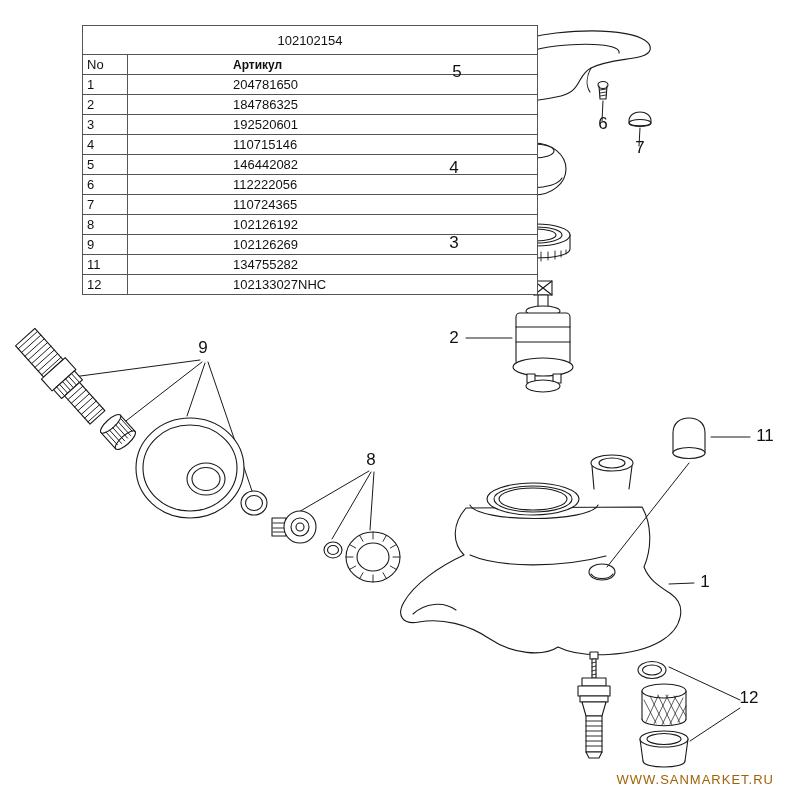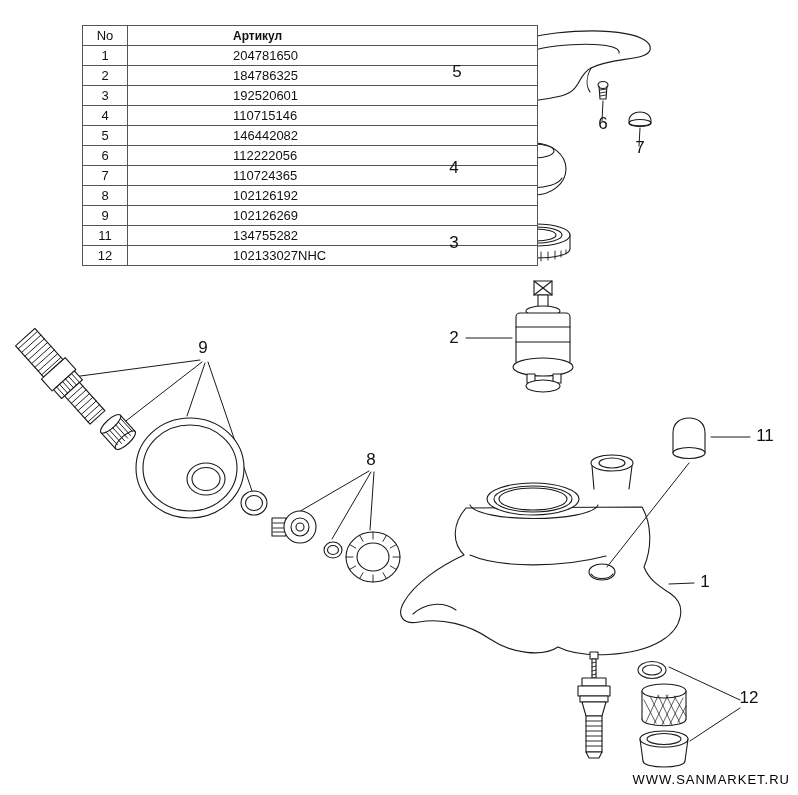--- a/index.html
+++ b/index.html
@@ -6,31 +6,31 @@
   body{width:798px;height:795px;position:relative;overflow:hidden;
        font-family:"Liberation Sans", sans-serif;color:#111;}
   .stage{position:absolute;inset:0;}
   svg{position:absolute;left:0;top:0;}
 
   
   .parts-table{position:absolute;left:82px;top:25px;border-collapse:collapse;}
   .parts-table td{border:1px solid #555;font-size:13px;height:19px;
                   padding:0 4px;background:#fff;}
   .parts-table .title-cell{height:28px;text-align:center;font-size:13px;}
-  .parts-table .no-col{width:36px;text-align:center;}
+  .parts-table .no-col{width:36px;}
   .parts-table .art-col{width:300px;padding-left:105px;}
   .parts-table .hdr{font-weight:bold;font-size:12px;}
   .parts-table .hdr-no{font-size:13px;font-weight:normal;}
 
   
   .callout{position:absolute;width:26px;text-align:center;font-size:17px;
            color:#111;background:transparent;}
 
-  .watermark{position:absolute;right:8px;bottom:8px;font-size:13px;
-             letter-spacing:1px;color:#000000;}
+  .watermark{position:absolute;right:24px;bottom:8px;font-size:13px;
+             letter-spacing:1px;color:#a16207;}
 </style>
 </head>
 <body>
 
 <div class="stage">
 
   <svg width="798" height="795" viewBox="0 0 798 795" fill="none" stroke="#1a1a1a" stroke-width="1.1" stroke-linecap="round" stroke-linejoin="round">
 
     <g stroke-width="1">
       <line x1="468" y1="80" x2="494" y2="71"></line>
@@ -276,20 +276,23 @@
       <line x1="640" y1="739" x2="643" y2="761"></line>
       <line x1="688" y1="739" x2="685" y2="761"></line>
       <path d="M643,761 C643,769 685,769 685,761"></path>
       <ellipse cx="664" cy="739" rx="24" ry="8" fill="#fff"></ellipse>
       <ellipse cx="664" cy="739" rx="17" ry="5.5"></ellipse>
     </g>
   </svg>
 
   <table class="parts-table">
     <tbody>
+        <tr>
+      <td class="title-cell" colspan="2">102102154</td>
+    </tr>
     <tr>
       <td class="no-col hdr hdr-no">No</td>
       <td class="art-col hdr">Артикул</td>
     </tr>
     <tr>
       <td class="no-col">1</td>
       <td class="art-col">204781650</td>
     </tr>
     <tr>
       <td class="no-col">2</td>

